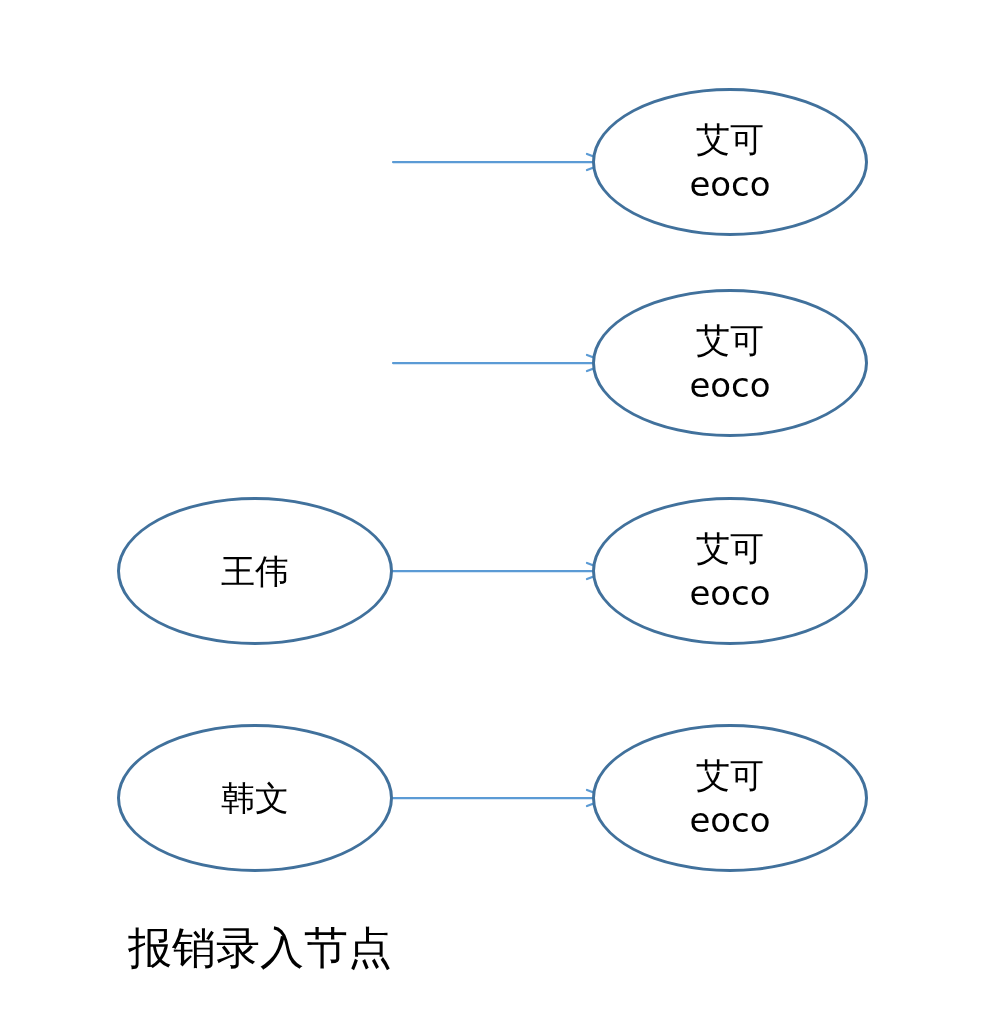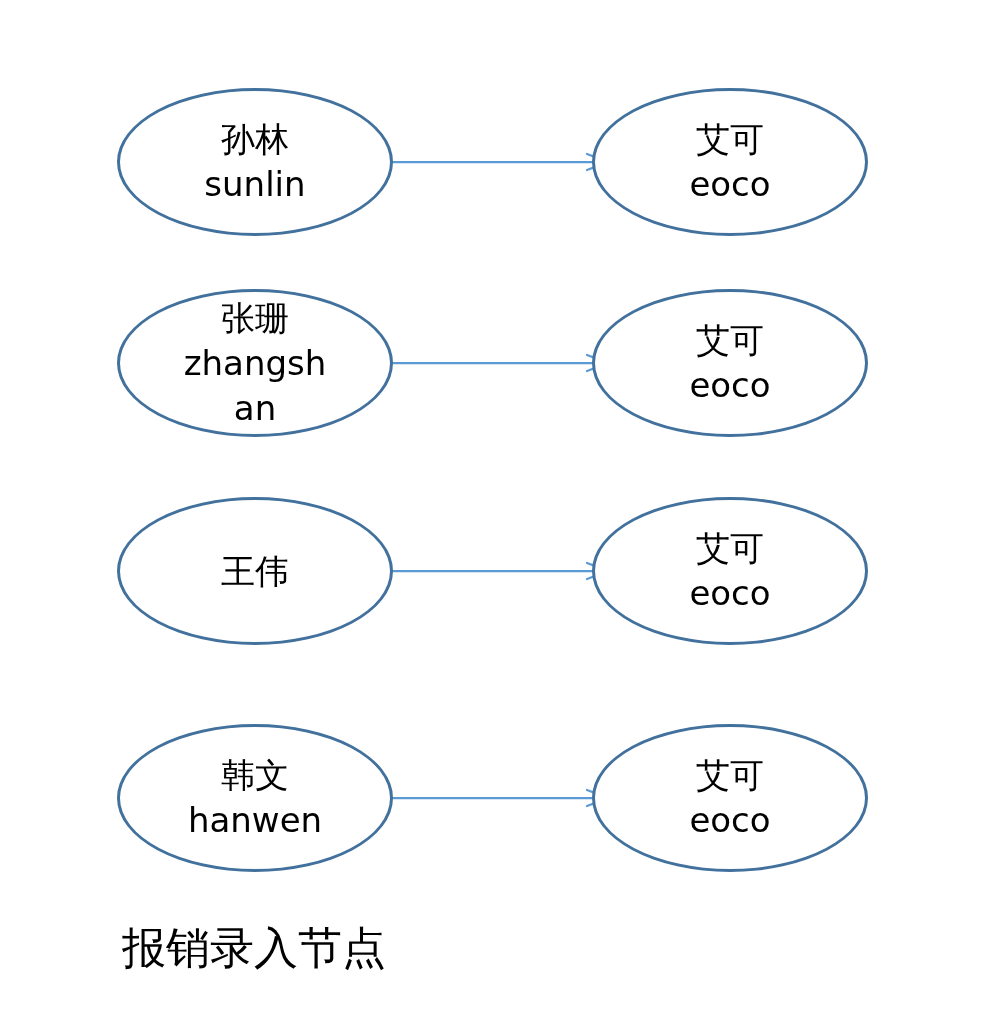--- a/index.html
+++ b/index.html
@@ -64,21 +64,21 @@
   .row-3{top:497px;}
   .row-4{top:724px;}
   .footer{
     position:absolute;
     font-family:"DejaVu Serif","Liberation Serif",serif;
     font-size:44px;
     line-height:52px;
     white-space:nowrap;
     color:var(--text);
   }
-  .footer-l{left:122px;top:922px;}
+  .footer-l{left:128px;top:922px;}
   .footer-r{left:612px;top:922px;}
 </style>
 </head>
 <body>
 
 <div class="canvas">
 
   <svg class="arrow-layer" width="1004" height="1022" viewBox="0 0 1004 1022" aria-hidden="true">
     <g>
       <line x1="393" y1="162" x2="604" y2="162"></line>
@@ -91,50 +91,40 @@
     <g>
       <line x1="393" y1="571" x2="604" y2="571"></line>
       <polyline points="587,563 608,571 587,579"></polyline>
     </g>
     <g>
       <line x1="393" y1="798" x2="604" y2="798"></line>
       <polyline points="587,790 608,798 587,806"></polyline>
     </g>
   </svg>
 
-  <div class="node col-l row-1">
-    <div class="line cn">孙林</div>
-    <div class="line en">sunlin</div>
-  </div>
   <div class="node col-r row-1">
     <div class="line cn">艾可</div>
     <div class="line en">eoco</div>
   </div>
 
-  <div class="node col-l row-2">
-    <div class="line cn">张珊</div>
-    <div class="line en">zhangsh</div>
-    <div class="line en">an</div>
-  </div>
   <div class="node col-r row-2">
     <div class="line cn">艾可</div>
     <div class="line en">eoco</div>
   </div>
 
   <div class="node col-l row-3">
     <div class="line cn">王伟</div>
   </div>
   <div class="node col-r row-3">
     <div class="line cn">艾可</div>
     <div class="line en">eoco</div>
   </div>
 
   <div class="node col-l row-4">
     <div class="line cn">韩文</div>
-    <div class="line en">hanwen</div>
   </div>
   <div class="node col-r row-4">
     <div class="line cn">艾可</div>
     <div class="line en">eoco</div>
   </div>
 
   <div class="footer footer-l">报销录入节点</div>
 
 </div>
 

